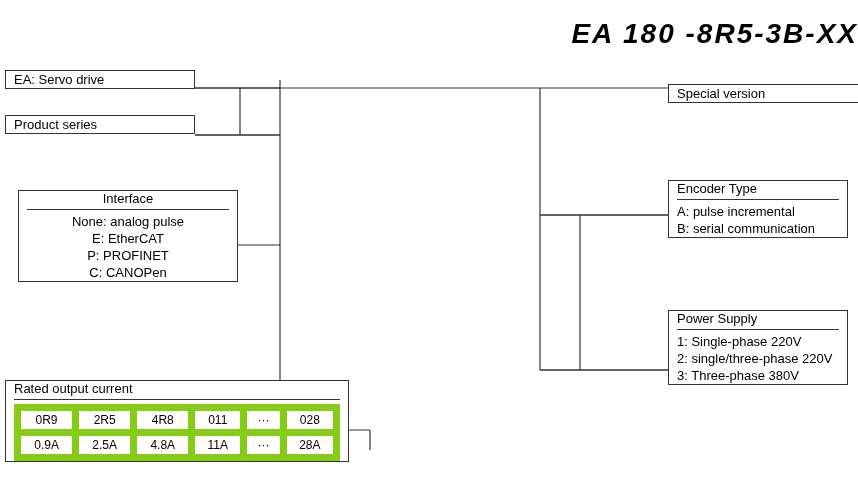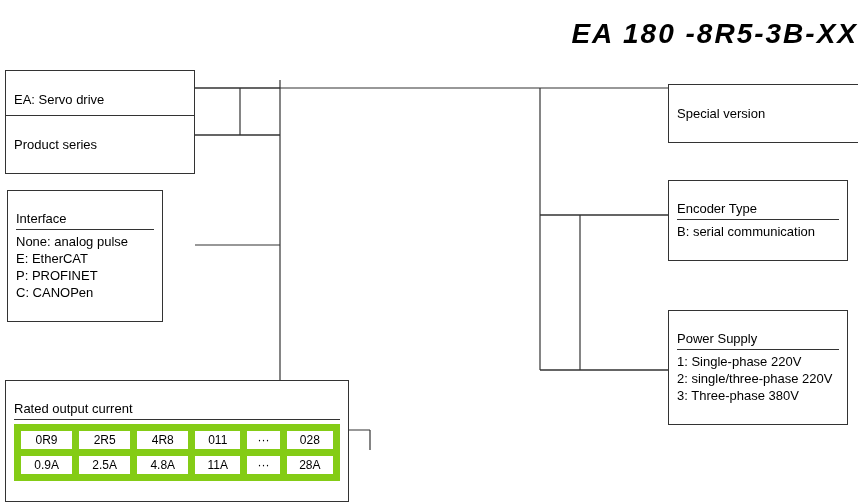--- a/index.html
+++ b/index.html
@@ -26,42 +26,43 @@
       position: relative;
       width: 858px;
       height: 450px;
     }
 
     
     .box {
       position: absolute;
       border: 1px solid #333;
       background: #fff;
-      padding: 20px 8px;
+      padding: 0 8px;
     }
 
     
     .box-ea {
       left: 5px;
       top: 10px;
       width: 190px;
     }
 
     
     .box-product {
       left: 5px;
       top: 55px;
       width: 190px;
     }
 
     
     .box-interface {
-      left: 7px;
+      left: 18px;
       top: 130px;
-      width: 156px;
+      width: 220px;
+      text-align: center;
     }
 
     
     .box-rated {
       left: 5px;
       top: 320px;
       width: 344px;
     }
 
     
@@ -201,20 +202,21 @@
     </tbody>
       </table>
   </div>
 
   <div class="box box-special">
     <div class="box-item">Special version</div>
   </div>
 
   <div class="box box-encoder">
     <div class="box-title">Encoder Type</div>
+    <div class="box-item">A: pulse incremental</div>
     <div class="box-item">B: serial communication</div>
   </div>
 
   <div class="box box-power">
     <div class="box-title">Power Supply</div>
     <div class="box-item">1: Single-phase 220V</div>
     <div class="box-item">2: single/three-phase 220V</div>
     <div class="box-item">3: Three-phase 380V</div>
   </div>
 

